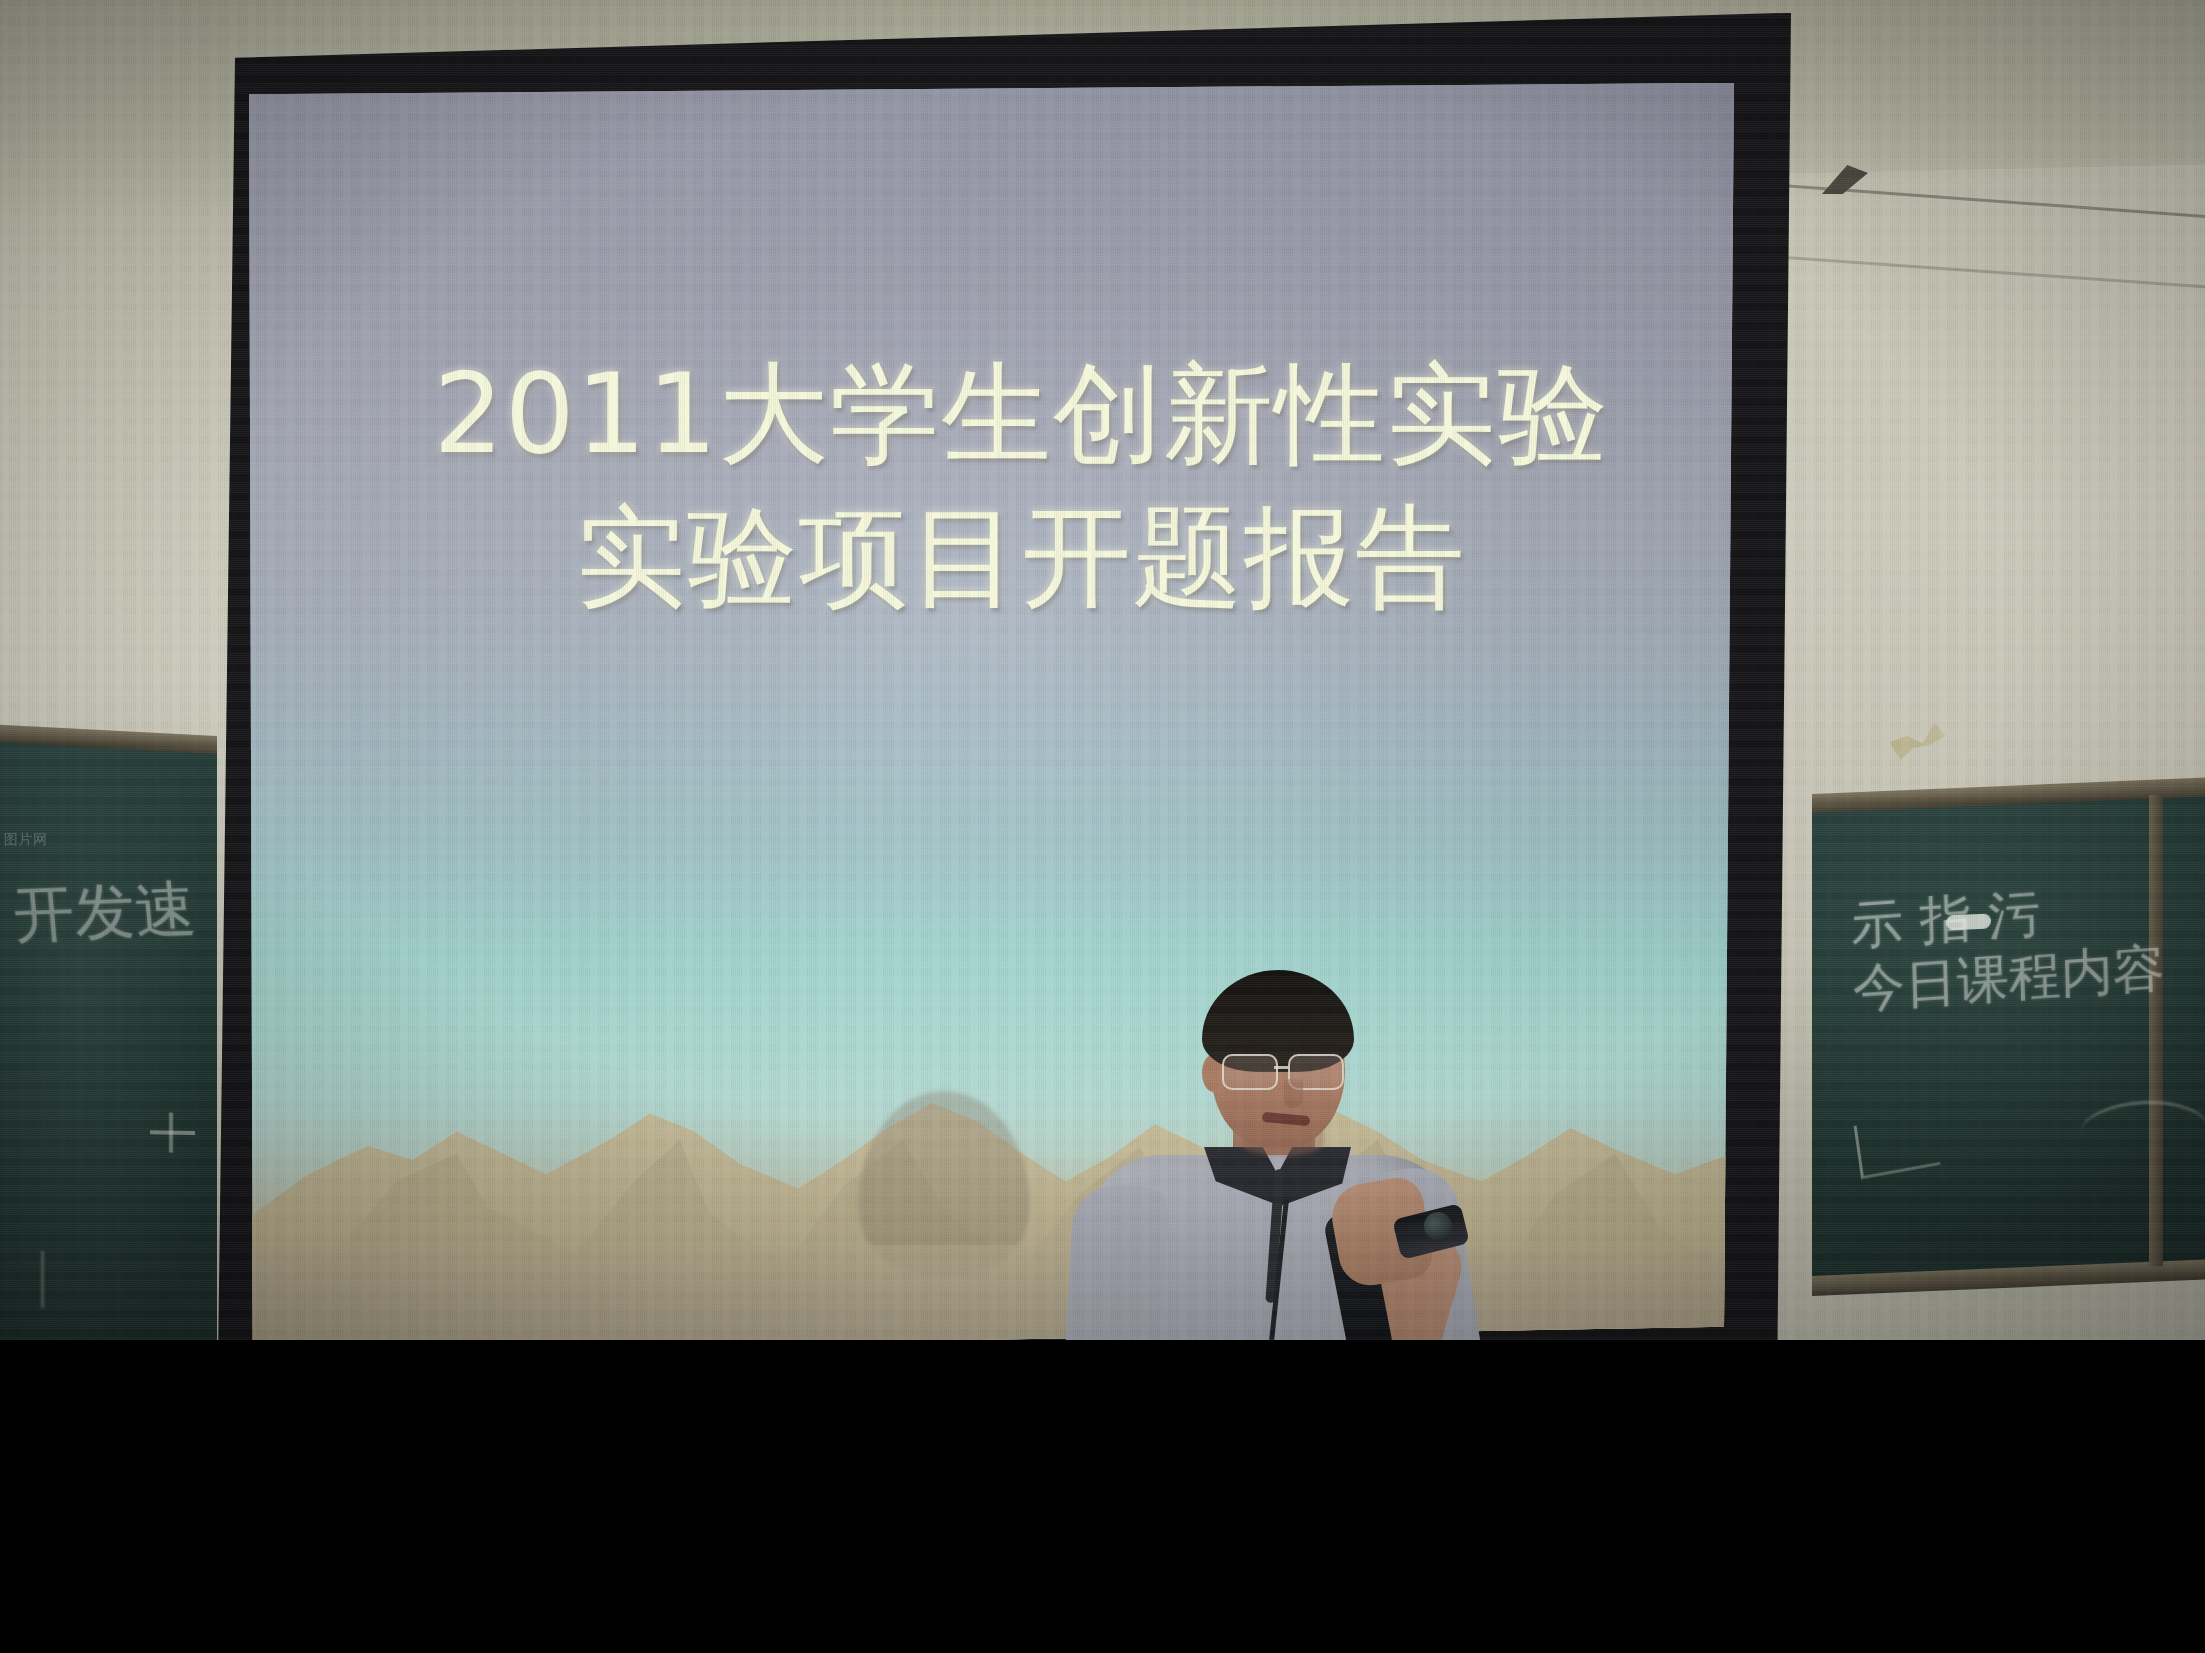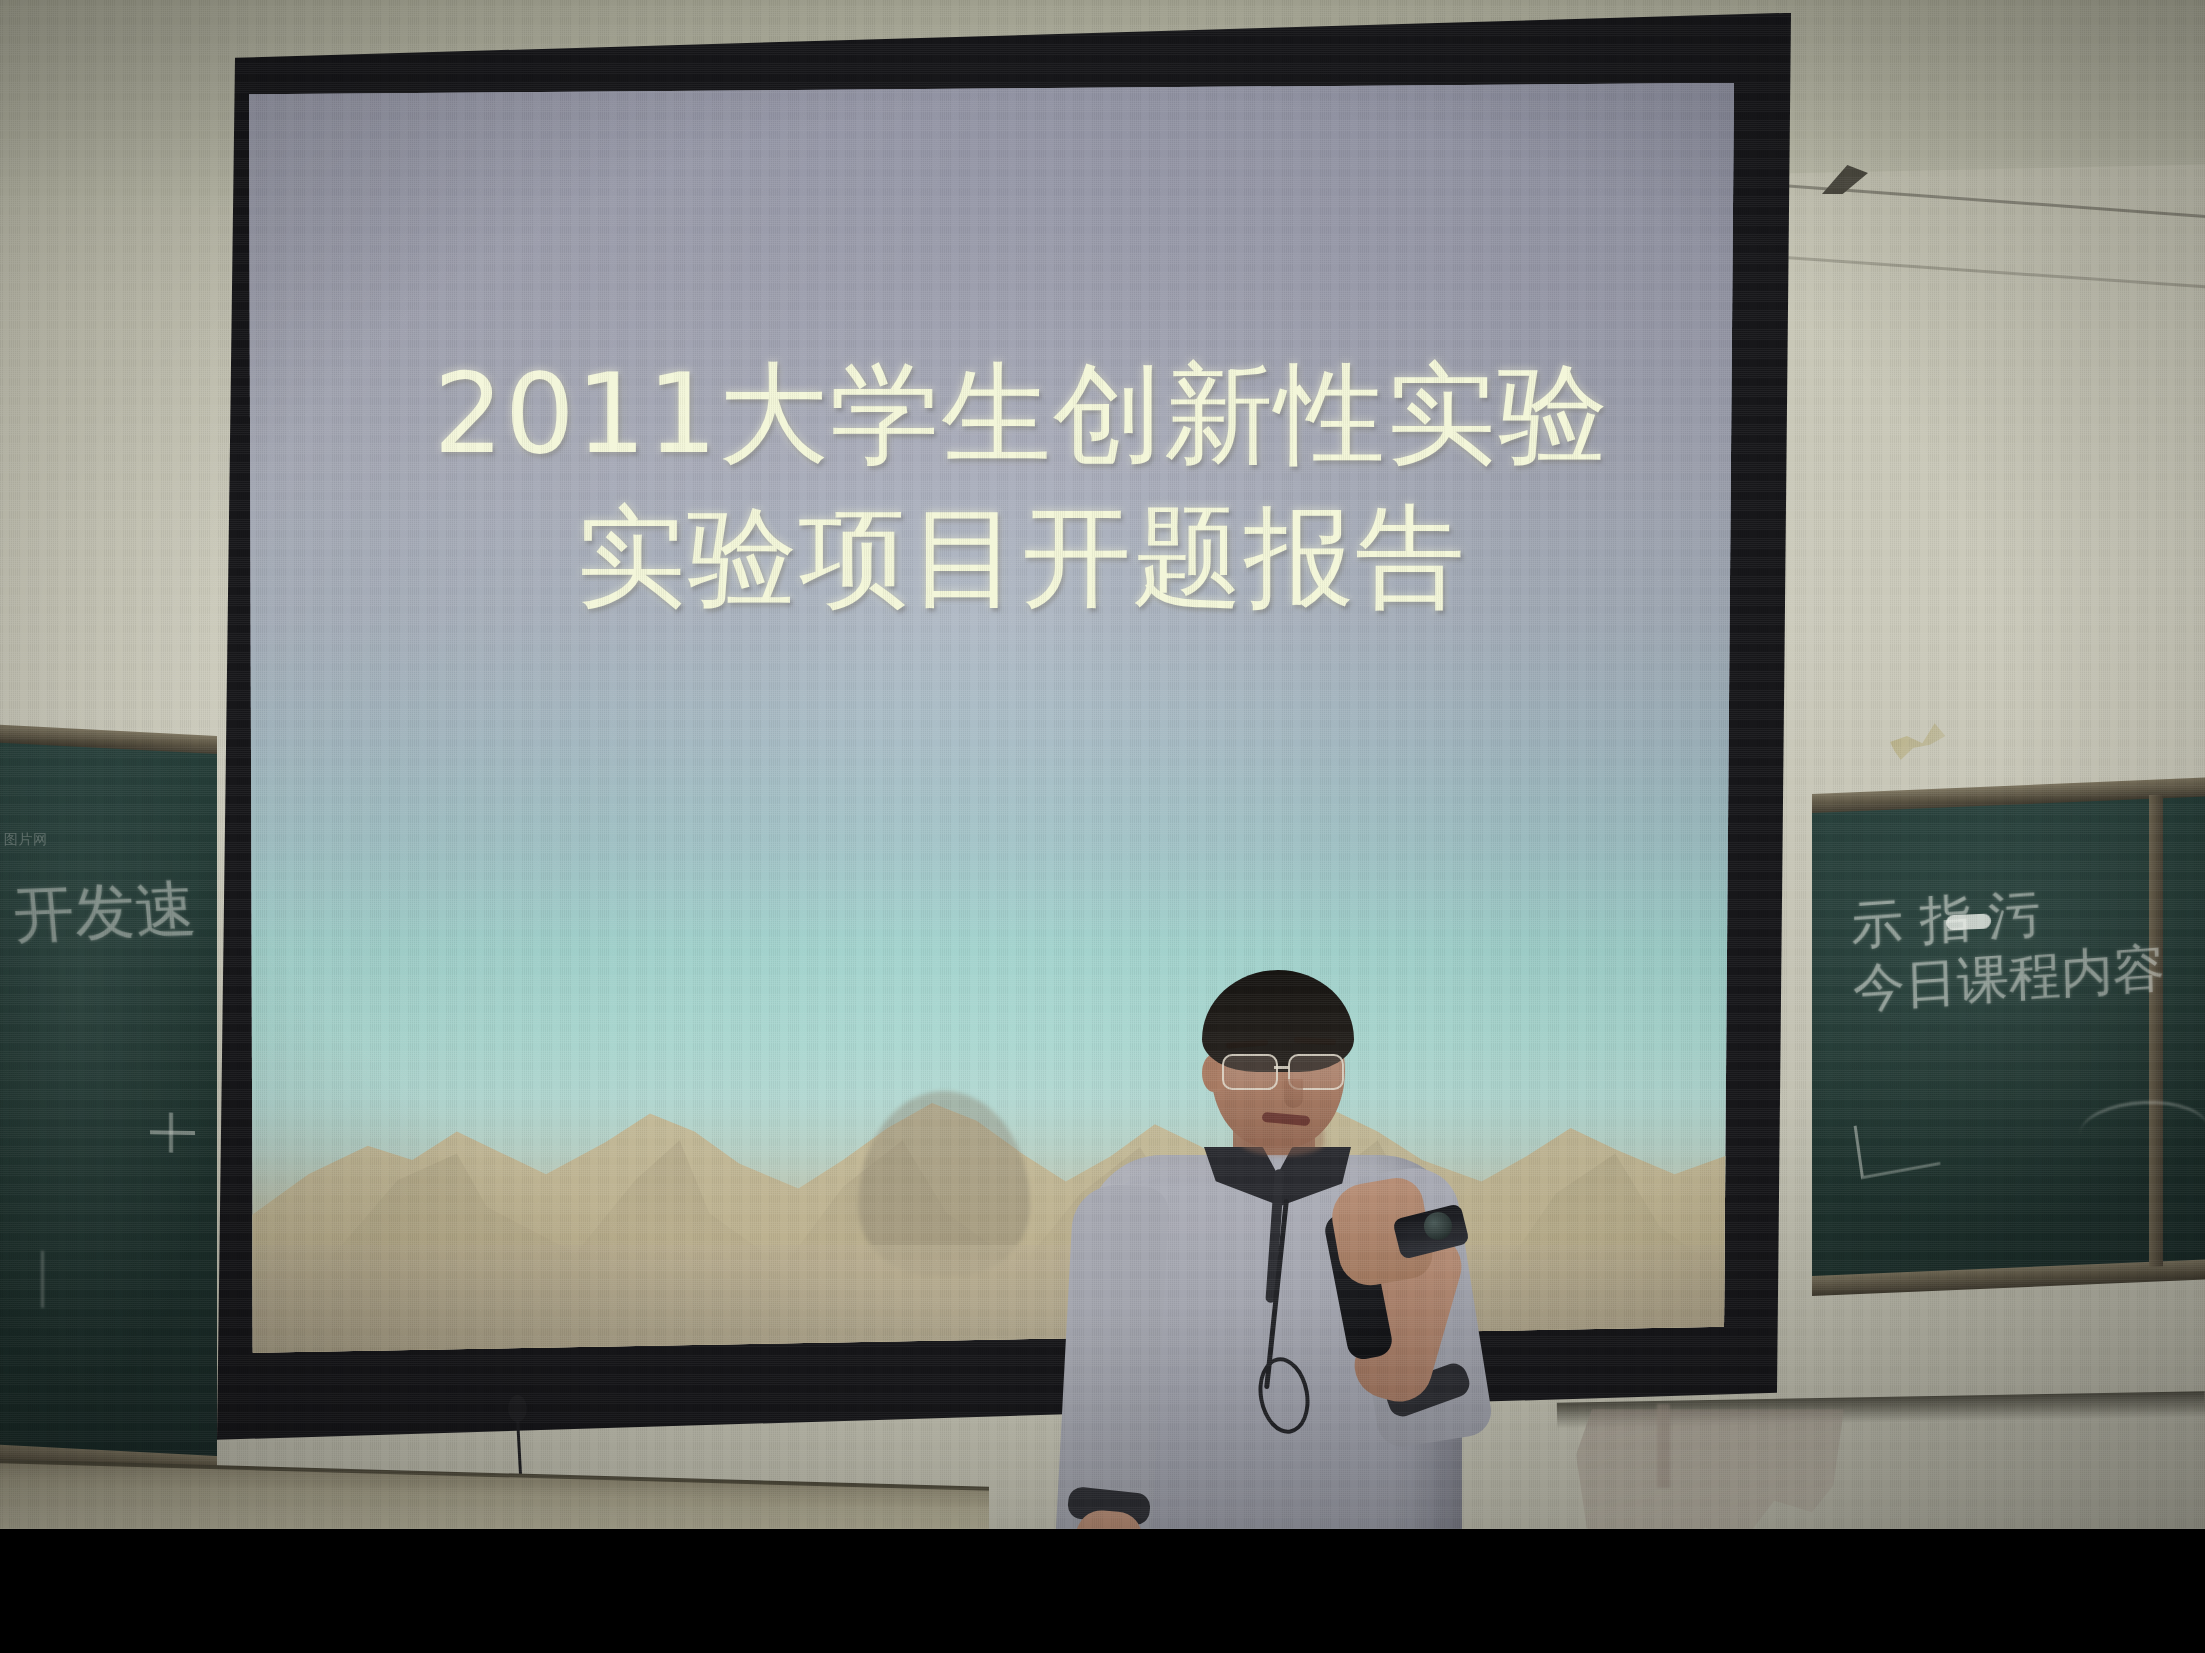--- a/index.html
+++ b/index.html
@@ -1,20 +1,20 @@
 <!DOCTYPE html>
 <html style="font-size:10.2px"><head>
 <meta charset="utf-8">
 <style>
   html,body{margin:0;padding:0;background:#000;}
   body{font-family:"Liberation Sans", sans-serif;}
 
   #scene{
     position:relative;
-    width:2205px;height:1529px;
+    width:2205px;height:1340px;
     overflow:hidden;
     background:#c9c8b8;
   }
 
   
   .wall{
     position:absolute;inset:0;
     background:
       linear-gradient(175deg,#b9b9a6 0%,#c6c5b4 18%,#cbcabb 45%,#c3c2b3 72%,#b6b5a6 100%);
   }

